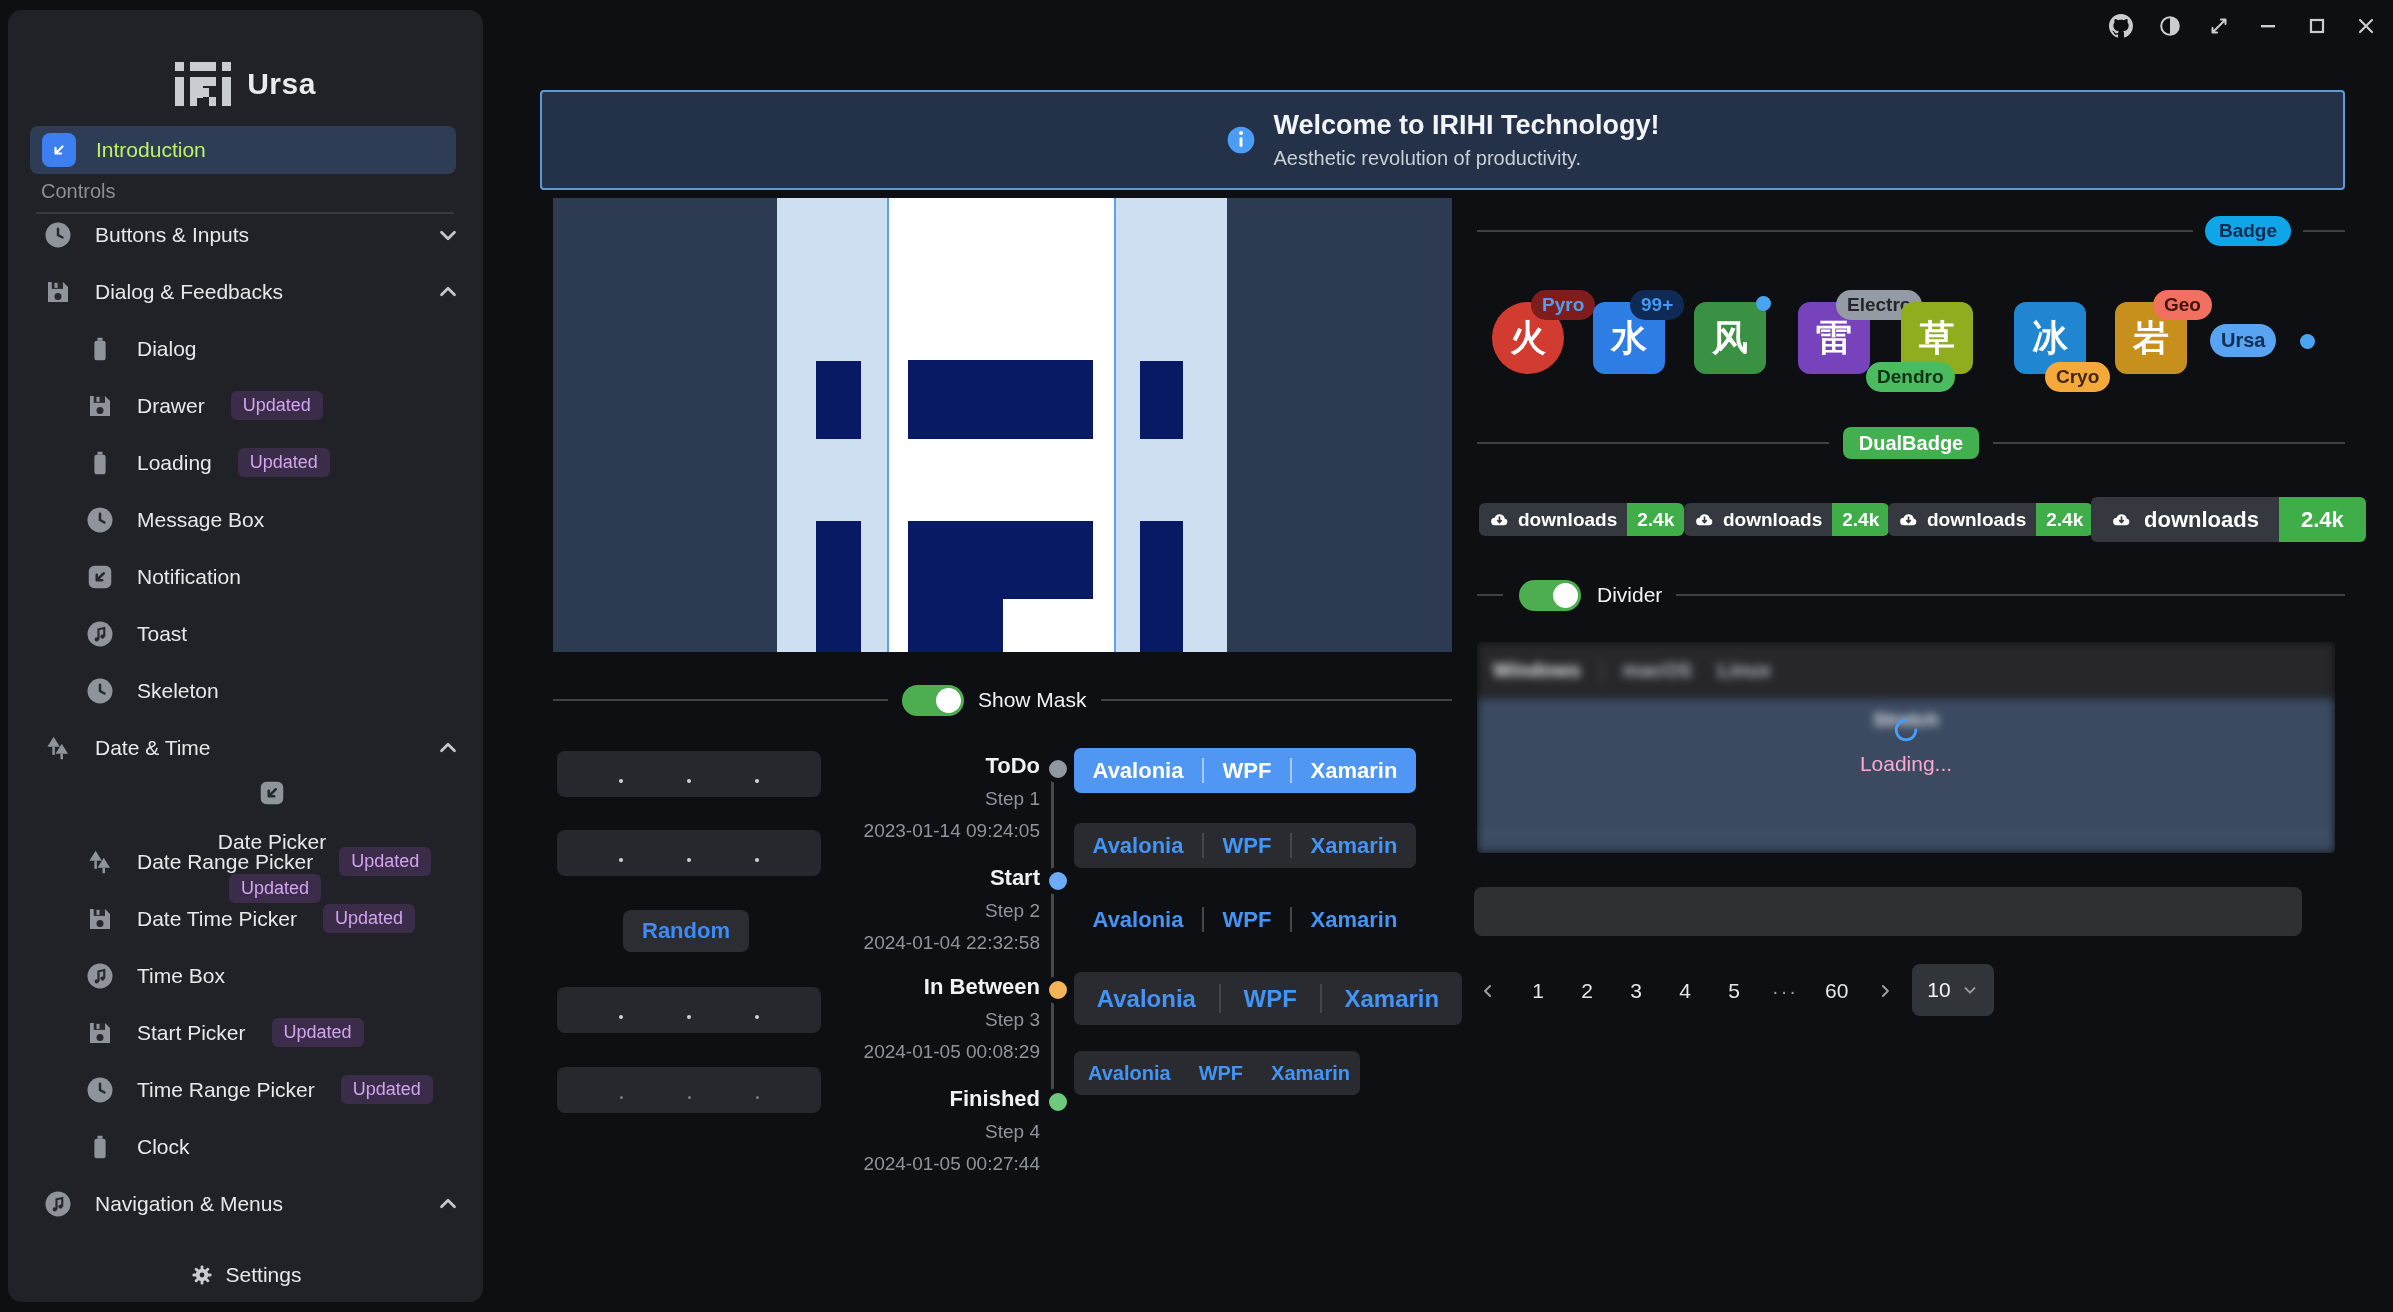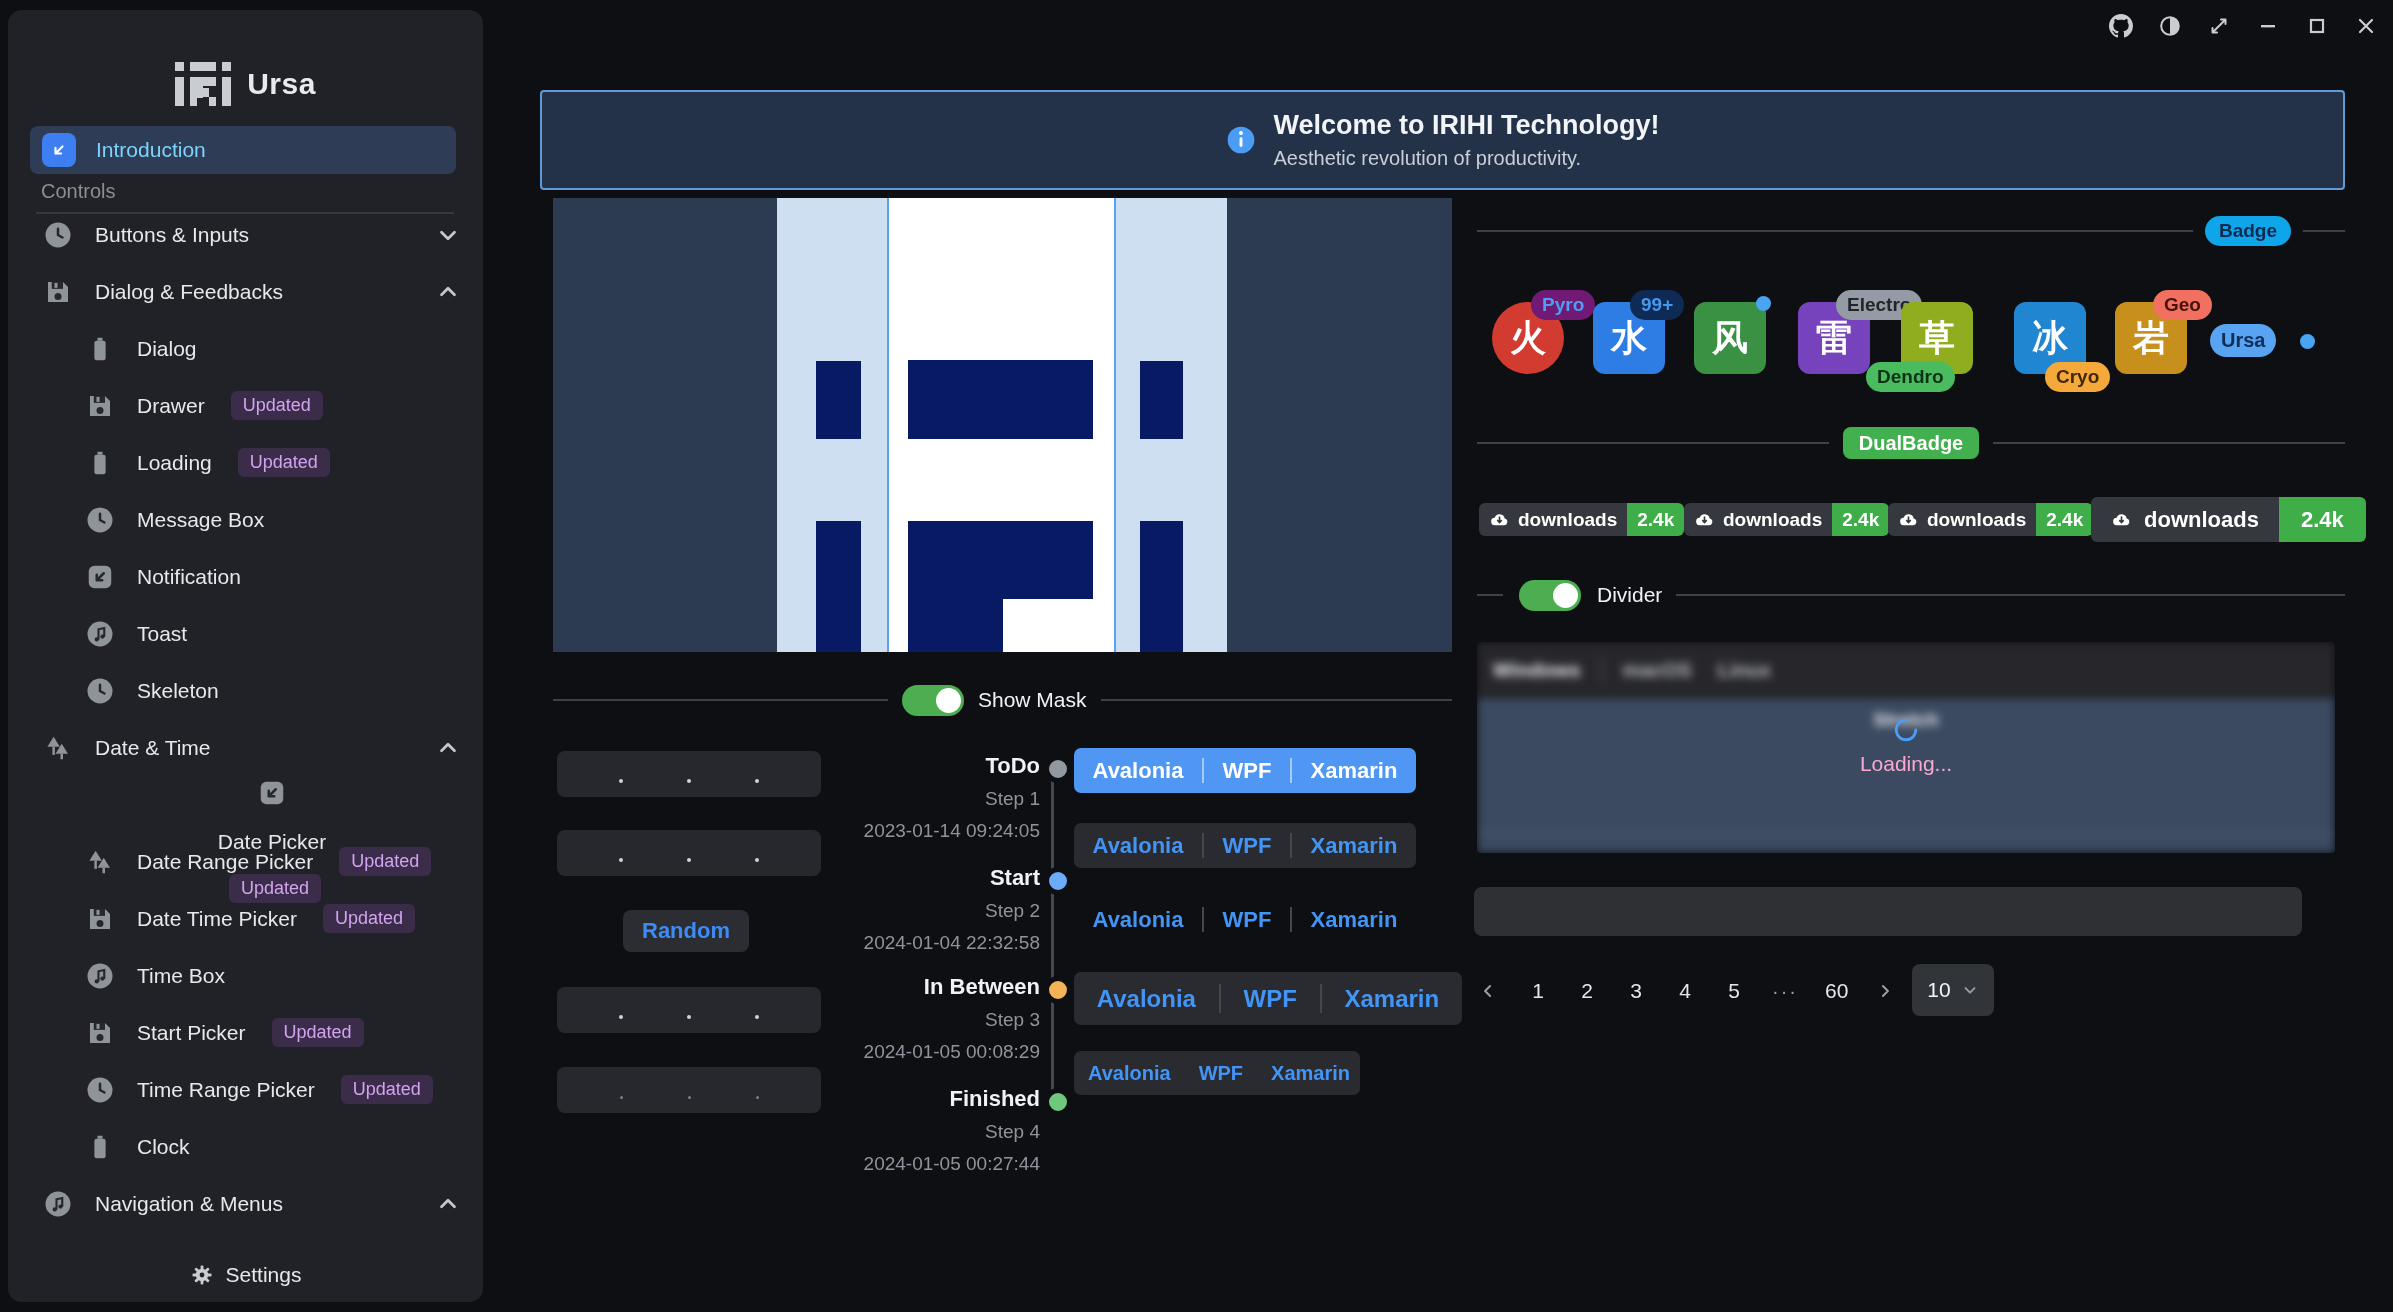--- a/index.html
+++ b/index.html
@@ -11,21 +11,21 @@
   
   #sidebar{position:absolute;left:8px;top:10px;width:475px;height:1292px;background:#212227;
            border-radius:14px;overflow:hidden;}
   .side-logo{position:absolute;top:52px;left:0;width:100%;display:flex;align-items:center;justify-content:center;gap:16px;}
   .side-logo .mark svg{width:56px;height:44px;}
   .side-logo .name{font-size:30px;font-weight:700;letter-spacing:.5px;}
   .side-item-selected{position:absolute;left:22px;top:116px;width:426px;height:48px;background:#2e3d55;
            border-radius:8px;display:flex;align-items:center;gap:20px;padding-left:12px;box-sizing:border-box;}
   .side-item-selected .ic{width:34px;height:34px;border-radius:8px;background:#3d7ff0;display:flex;align-items:center;justify-content:center;}
   .side-item-selected .ic svg{width:24px;height:24px;}
-  .side-item-selected .lbl{font-size:21px;color:#7dd3fc;}
+  .side-item-selected .lbl{font-size:21px;color:#bef264;}
   .side-group{position:absolute;left:33px;top:170px;font-size:20px;color:#8b8e94;}
   .side-divider{position:absolute;left:28px;top:202px;width:418px;height:2px;background:#36383d;}
   #side-list{position:absolute;left:0;top:196px;width:100%;height:1062px;overflow:hidden;}
   .srow{position:absolute;left:0;width:100%;height:57px;display:flex;align-items:center;box-sizing:border-box;padding:0 22px 0 33px;gap:20px;}
   .srow .ic{width:34px;height:34px;flex:0 0 auto;display:flex;align-items:center;justify-content:center;}
   .srow .ic svg{width:30px;height:30px;}
   .srow.item{padding-left:75px;}
   .srow .lbl{font-size:21px;color:#e6e8ec;white-space:nowrap;}
   .srow .chev{margin-left:auto;}
   .srow .chev svg{width:26px;height:26px;}
@@ -580,21 +580,21 @@
       </div>
     </div>
 
   <div class="divrow" style="top:216px;height:30px;">
     <div class="hline" style="flex:1;"></div>
     <div class="pill" id="badge-pill">Badge</div>
     <div class="hline" style="width:42px;"></div>
   </div>
   <div id="tiles">
       <div class="tile circle" style="left: 1492px; top: 302px; background: rgb(210, 59, 48);">火</div>
-      <div class="mini-pill" style="left: 1531px; top: 290px; background: #701a75; color: rgb(79, 158, 242);">Pyro</div>
+      <div class="mini-pill" style="left: 1531px; top: 290px; background: #7f1d1d; color: rgb(79, 158, 242);">Pyro</div>
       <div class="tile" style="left: 1593px; top: 302px; background: rgb(46, 125, 229);">水</div>
       <div class="mini-pill" style="left: 1630px; top: 290px; background: rgb(15, 43, 85); color: rgb(69, 152, 240);">99+</div>
       <div class="tile" style="left: 1694px; top: 302px; background: rgb(58, 145, 68);">风</div>
       <div class="mini-dot" style="left: 1756px; top: 296px; background: rgb(73, 164, 242);"></div>
       <div class="tile" style="left: 1798px; top: 302px; background: rgb(118, 67, 189);">雷</div>
       <div class="mini-pill" style="left: 1836px; top: 290px; background: rgb(149, 155, 164); color: rgb(34, 37, 42);">Electro</div>
       <div class="tile" style="left: 1901px; top: 302px; background: rgb(144, 173, 32);">草</div>
       <div class="mini-pill" style="left: 1866px; top: 362px; background: rgb(75, 187, 96); color: rgb(13, 51, 23);">Dendro</div>
       <div class="tile" style="left: 2014px; top: 302px; background: rgb(32, 134, 210);">冰</div>
       <div class="mini-pill" style="left: 2045px; top: 362px; background: rgb(244, 169, 58); color: rgb(66, 39, 10);">Cryo</div>

